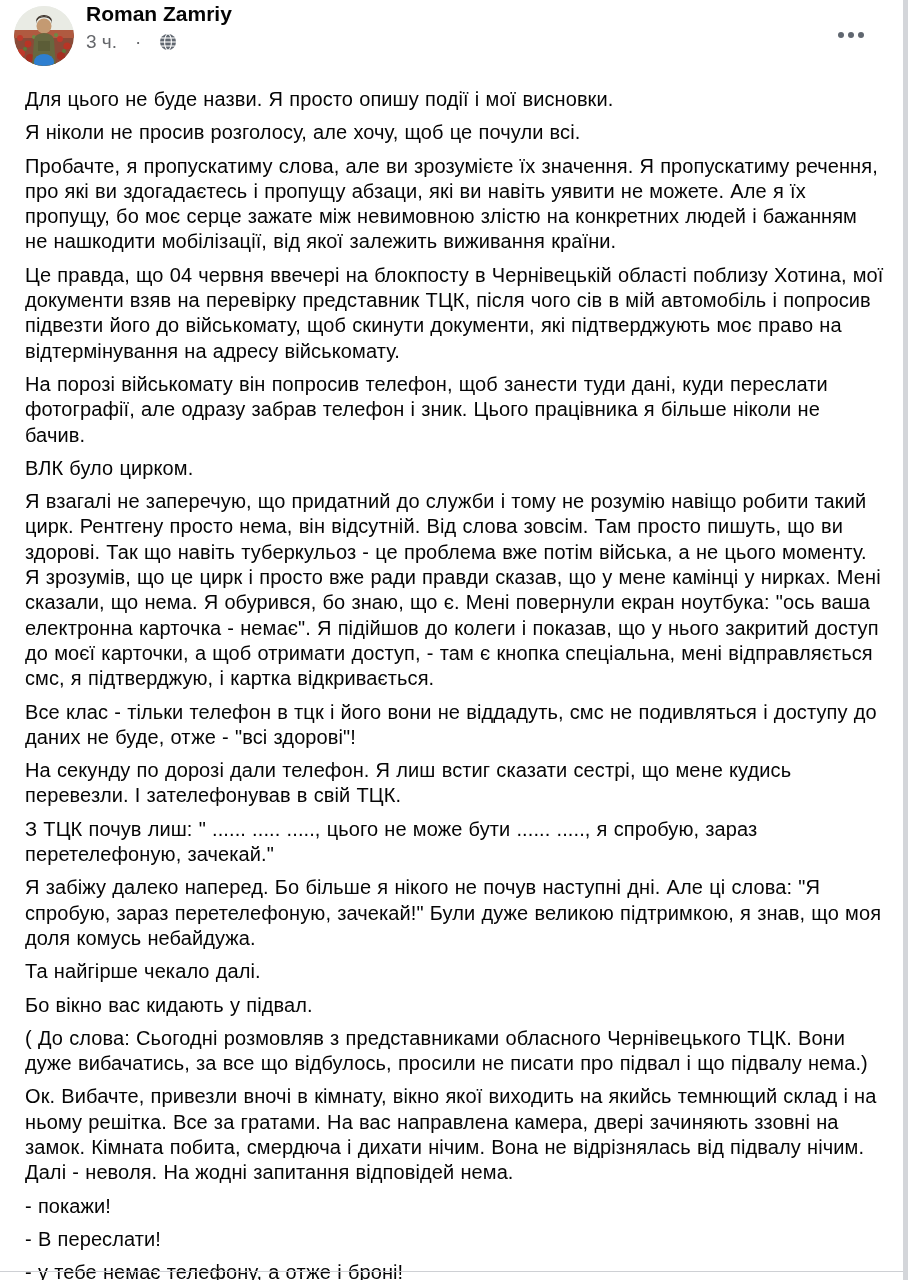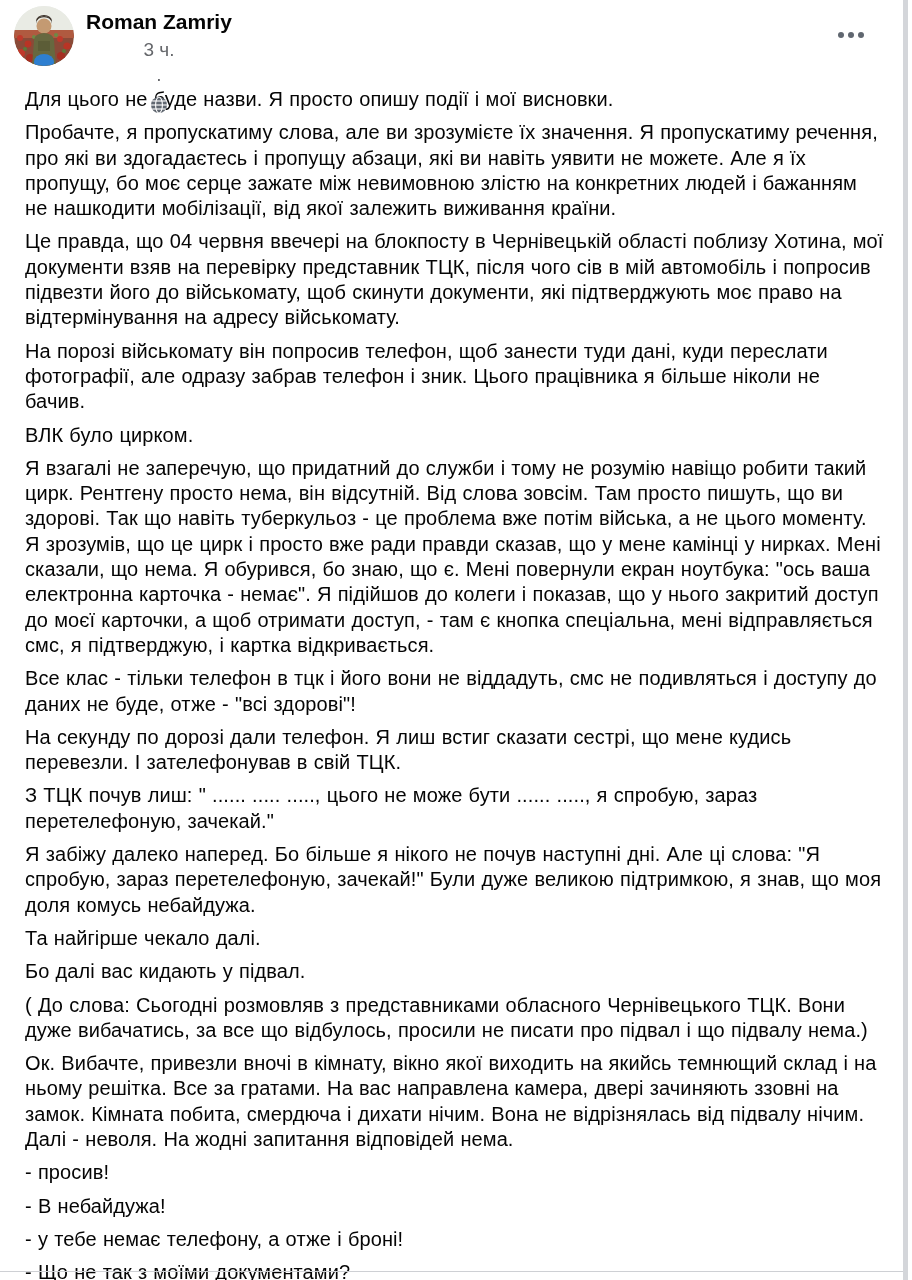--- a/index.html
+++ b/index.html
@@ -40,38 +40,37 @@
     left: 14px; top: 6px;
     width: 60px; height: 60px;
     border-radius: 50%;
     overflow: hidden;
     background: #e9ebe6;
     cursor: pointer;
   }
   .avatar svg { display: block; }
   .author-block {
     position: absolute;
-    left: 86px; top: 9px;
+    left: 86px; top: 1px;
   }
   .author-name {
     font-size: 21px;
     font-weight: bold;
     line-height: 26px;
     color: #050505;
     cursor: pointer;
   }
   .meta-row {
     display: flex;
     align-items: center;
-    gap: 5px;
+    gap: 18px;
     margin-top: 3px;
     font-size: 19px;
     color: #65676B;
     line-height: 24px;
-    flex-direction: column;
   }
   .meta-sep { color: #65676B; }
   .globe { display: inline-block; width: 18px; height: 18px; }
   .options-btn {
     position: absolute;
     right: 30px; top: 20px;
     width: 44px; height: 30px;
     display: flex;
     align-items: center;
     justify-content: center;
@@ -161,35 +160,36 @@
 
     <button class="options-btn">
       <span class="dot"></span>
       <span class="dot"></span>
       <span class="dot"></span>
     </button>
   </div>
 
   <div class="post-body">
     <p>Для цього не буде назви. Я просто опишу події і мої висновки.</p>
+    <p>Я ніколи не просив розголосу, але хочу, щоб це почули всі.</p>
     <p>Пробачте, я пропускатиму слова, але ви зрозумієте їх значення. Я пропускатиму речення, про які ви здогадаєтесь і пропущу абзаци, які ви навіть уявити не можете. Але я їх пропущу, бо моє серце зажате між невимовною злістю на конкретних людей і бажанням не нашкодити мобілізації, від якої залежить виживання країни.</p>
     <p>Це правда, що 04 червня ввечері на блокпосту в Чернівецькій області поблизу Хотина, мої документи взяв на перевірку представник ТЦК, після чого сів в мій автомобіль і попросив підвезти його до військомату, щоб скинути документи, які підтверджують моє право на відтермінування на адресу військомату.</p>
     <p>На порозі військомату він попросив телефон, щоб занести туди дані, куди переслати фотографії, але одразу забрав телефон і зник. Цього працівника я більше ніколи не бачив.</p>
     <p>ВЛК було цирком.</p>
     <p>Я взагалі не заперечую, що придатний до служби і тому не розумію навіщо робити такий цирк. Рентгену просто нема, він відсутній. Від слова зовсім. Там просто пишуть, що ви здорові. Так що навіть туберкульоз - це проблема вже потім війська, а не цього моменту. Я зрозумів, що це цирк і просто вже ради правди сказав, що у мене камінці у нирках. Мені сказали, що нема. Я обурився, бо знаю, що є. Мені повернули екран ноутбука: "ось ваша електронна карточка - немає". Я підійшов до колеги і показав, що у нього закритий доступ до моєї карточки, а щоб отримати доступ, - там є кнопка спеціальна, мені відправляється смс, я підтверджую, і картка відкривається.</p>
     <p>Все клас - тільки телефон в тцк і його вони не віддадуть, смс не подивляться і доступу до даних не буде, отже - "всі здорові"!</p>
     <p>На секунду по дорозі дали телефон. Я лиш встиг сказати сестрі, що мене кудись перевезли. І зателефонував в свій ТЦК.</p>
     <p>З ТЦК почув лиш: " ...... ..... ....., цього не може бути ...... ....., я спробую, зараз перетелефоную, зачекай."</p>
     <p>Я забіжу далеко наперед. Бо більше я нікого не почув наступні дні. Але ці слова: "Я спробую, зараз перетелефоную, зачекай!" Були дуже великою підтримкою, я знав, що моя доля комусь небайдужа.</p>
     <p>Та найгірше чекало далі.</p>
-    <p>Бо далі вас кидають у підвал.</p>
+    <p>Бо вікно вас кидають у підвал.</p>
     <p>( До слова: Сьогодні розмовляв з представниками обласного Чернівецького ТЦК. Вони дуже вибачатись, за все що відбулось, просили не писати про підвал і що підвалу нема.)</p>
     <p>Ок. Вибачте, привезли вночі в кімнату, вікно якої виходить на якийсь темнющий склад і на ньому решітка. Все за гратами. На вас направлена камера, двері зачиняють ззовні на замок. Кімната побита, смердюча і дихати нічим. Вона не відрізнялась від підвалу нічим. Далі - неволя. На жодні запитання відповідей нема.</p>
-    <p>- просив!</p>
-    <p>- В небайдужа!</p>
+    <p>- покажи!</p>
+    <p>- В переслати!</p>
     <p>- у тебе немає телефону, а отже і броні!</p>
     <p>- Що не так з моїми документами?</p>
   </div>
 
   <div class="bottom-divider"></div>
 </div>
 
 <div class="edge-strip"></div>
 
 </body></html>

